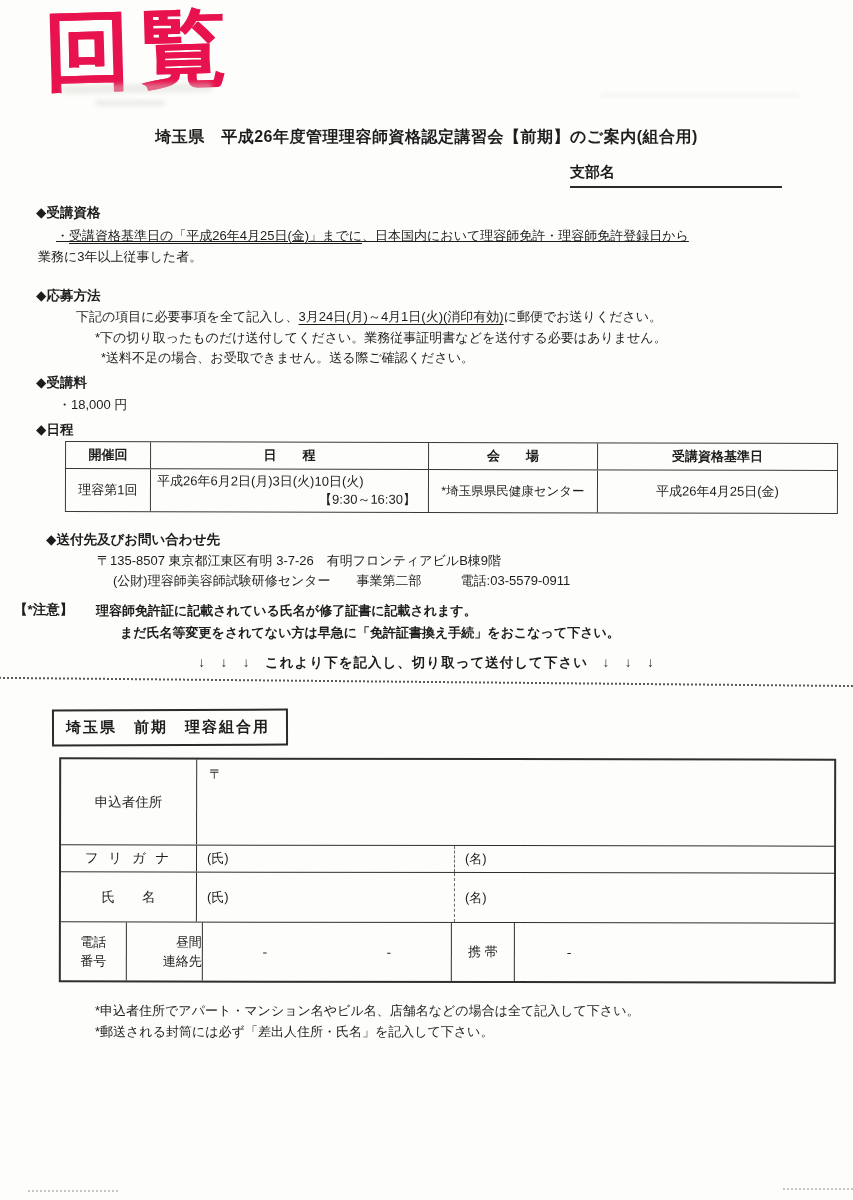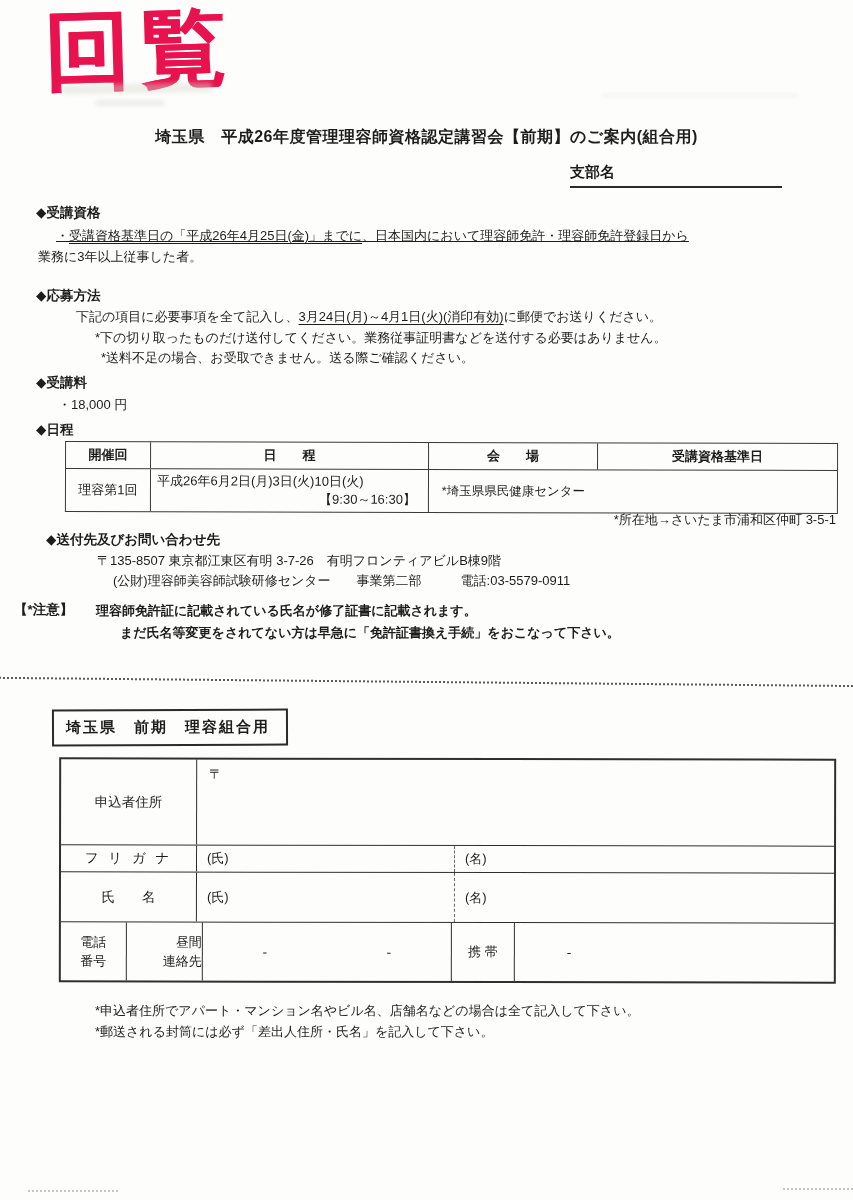--- a/index.html
+++ b/index.html
@@ -140,32 +140,33 @@
       <div class="sc c3">会　　場</div>
       <div class="sc c4">受講資格基準日</div>
     </div>
     <div class="sched-row bd">
       <div class="sc c1">理容第1回</div>
       <div class="sc c2 date-cell">
         <div class="l1">平成26年6月2日(月)3日(火)10日(火)</div>
         <div class="l2">【9:30～16:30】</div>
       </div>
       <div class="sc c3 venue-cell">*埼玉県県民健康センター</div>
+      <div class="sc c4">平成26年4月25日(金)</div>
     </div>
   </div>
-  <div class="loc-note">*所在地→さいたま市浦和区仲町 3-5-1</div>
 
   <div class="sec-head" style="left:46px;top:531px;">◆送付先及びお問い合わせ先</div>
   <div class="body-line" style="left:97px;top:552px;">〒135-8507 東京都江東区有明 3-7-26　有明フロンティアビルB棟9階</div>
   <div class="body-line" style="left:113px;top:572px;">(公財)理容師美容師試験研修センター　　事業第二部　　　電話:03-5579-0911</div>
 
   <div class="caution-label">【*注意】</div>
   <div class="caution-l1">理容師免許証に記載されている氏名が修了証書に記載されます。</div>
   <div class="caution-l2">まだ氏名等変更をされてない方は早急に「免許証書換え手続」をおこなって下さい。</div>
 
+  <div class="arrows-line"><span>↓　↓　↓</span>　<span>これより下を記入し、切り取って送付して下さい</span>　<span>↓　↓　↓</span></div>
   <div class="cut-line"></div>
 
   <div class="coupon-box">埼玉県　前期　理容組合用</div>
 
   <div class="form-table">
 
     <div class="f-row row-address">
       <div class="f-label">申込者住所</div>
       <div class="f-content"><span>〒</span></div>
     </div>

